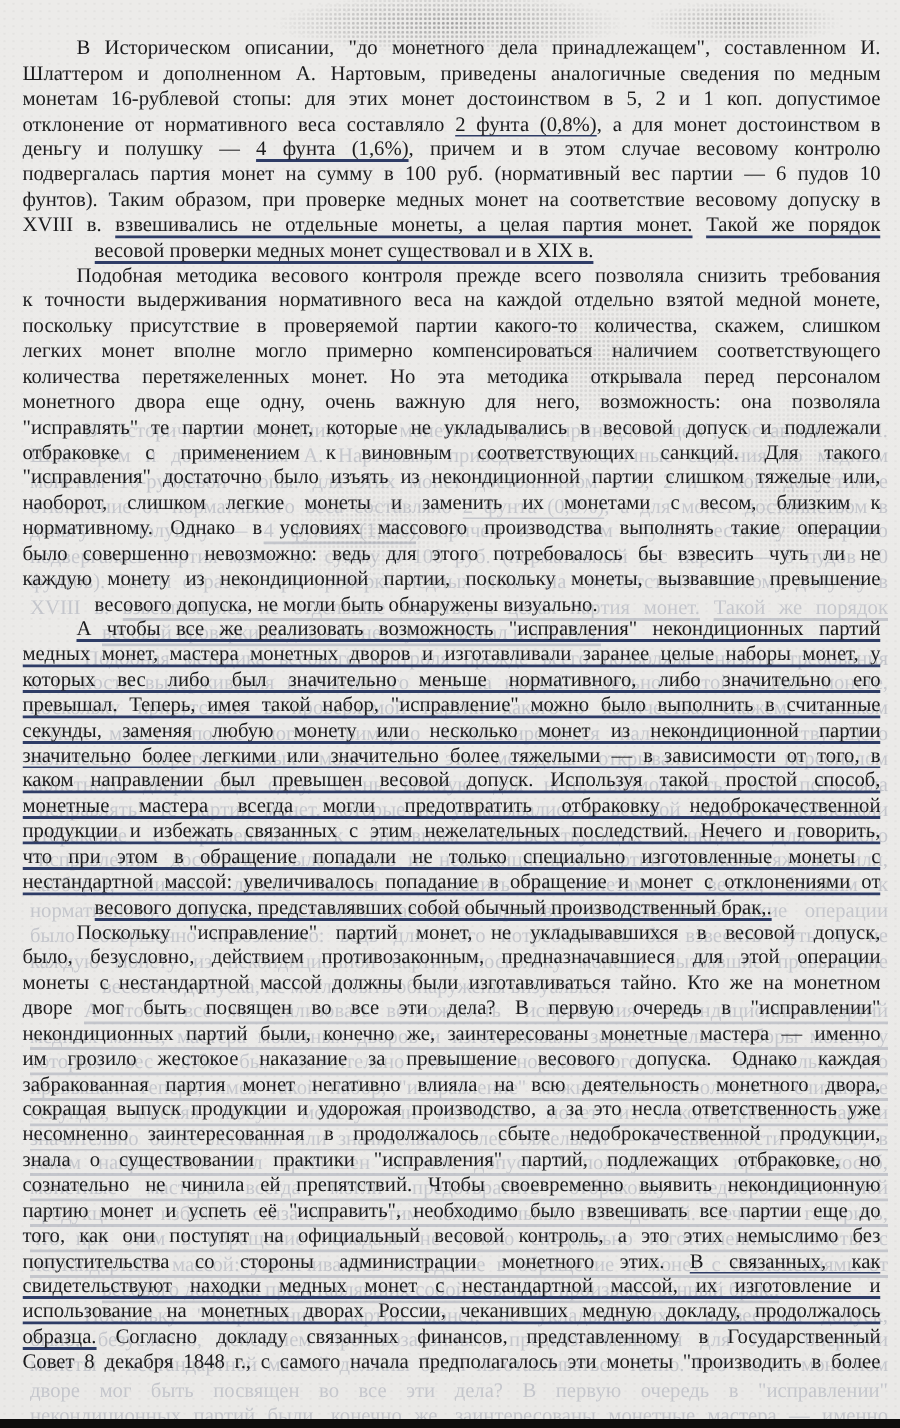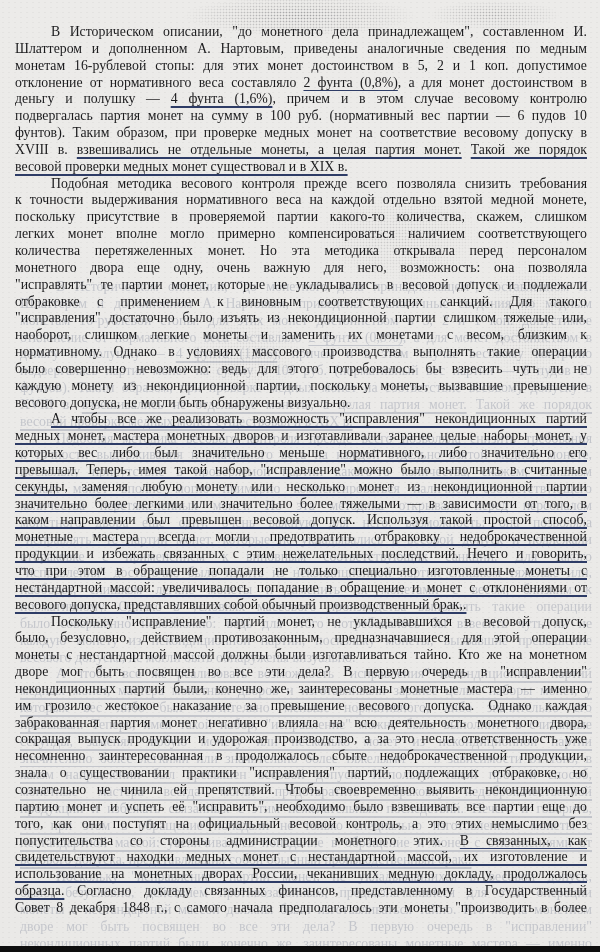--- a/index.html
+++ b/index.html
@@ -27,21 +27,21 @@
     position:absolute;left:20px;top:279px;width:572px;
     color:var(--ghost,#a6aab6);
     font-size:13.8px;line-height:16.85px;
     opacity:0.55;filter:blur(0.4px);
     z-index:1;
   }
   .ln{
     text-align:justify;text-align-last:justify;
     height:16.85px;overflow:hidden;
   }
-  .ln.no-j{text-align-last:left;}
+  .ln.no-j{text-align-last:left;margin-left:48px;}
   .ln.ind{padding-left:36px;}
   .u{
     text-decoration:underline;
     text-decoration-thickness:1.6px;
     text-underline-offset:2.6px;
     text-decoration-color:var(--ul,#2e3c66);
   }
   .ghost-layer .u{text-decoration-color:var(--ghost,#a6aab6);}
   .smudge{
     position:absolute;z-index:2;

